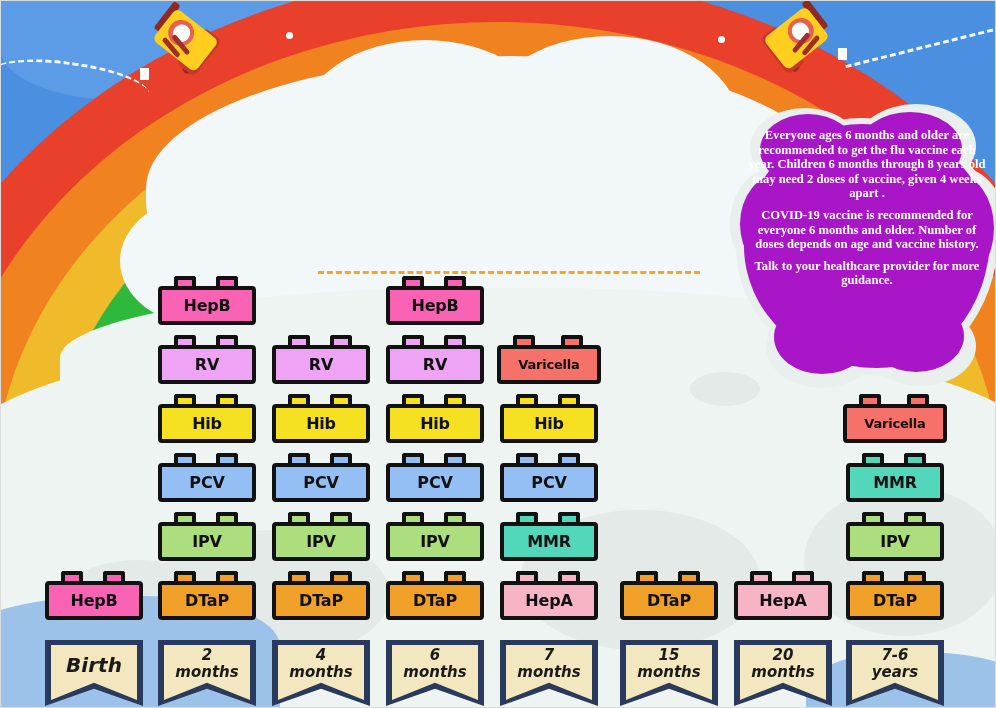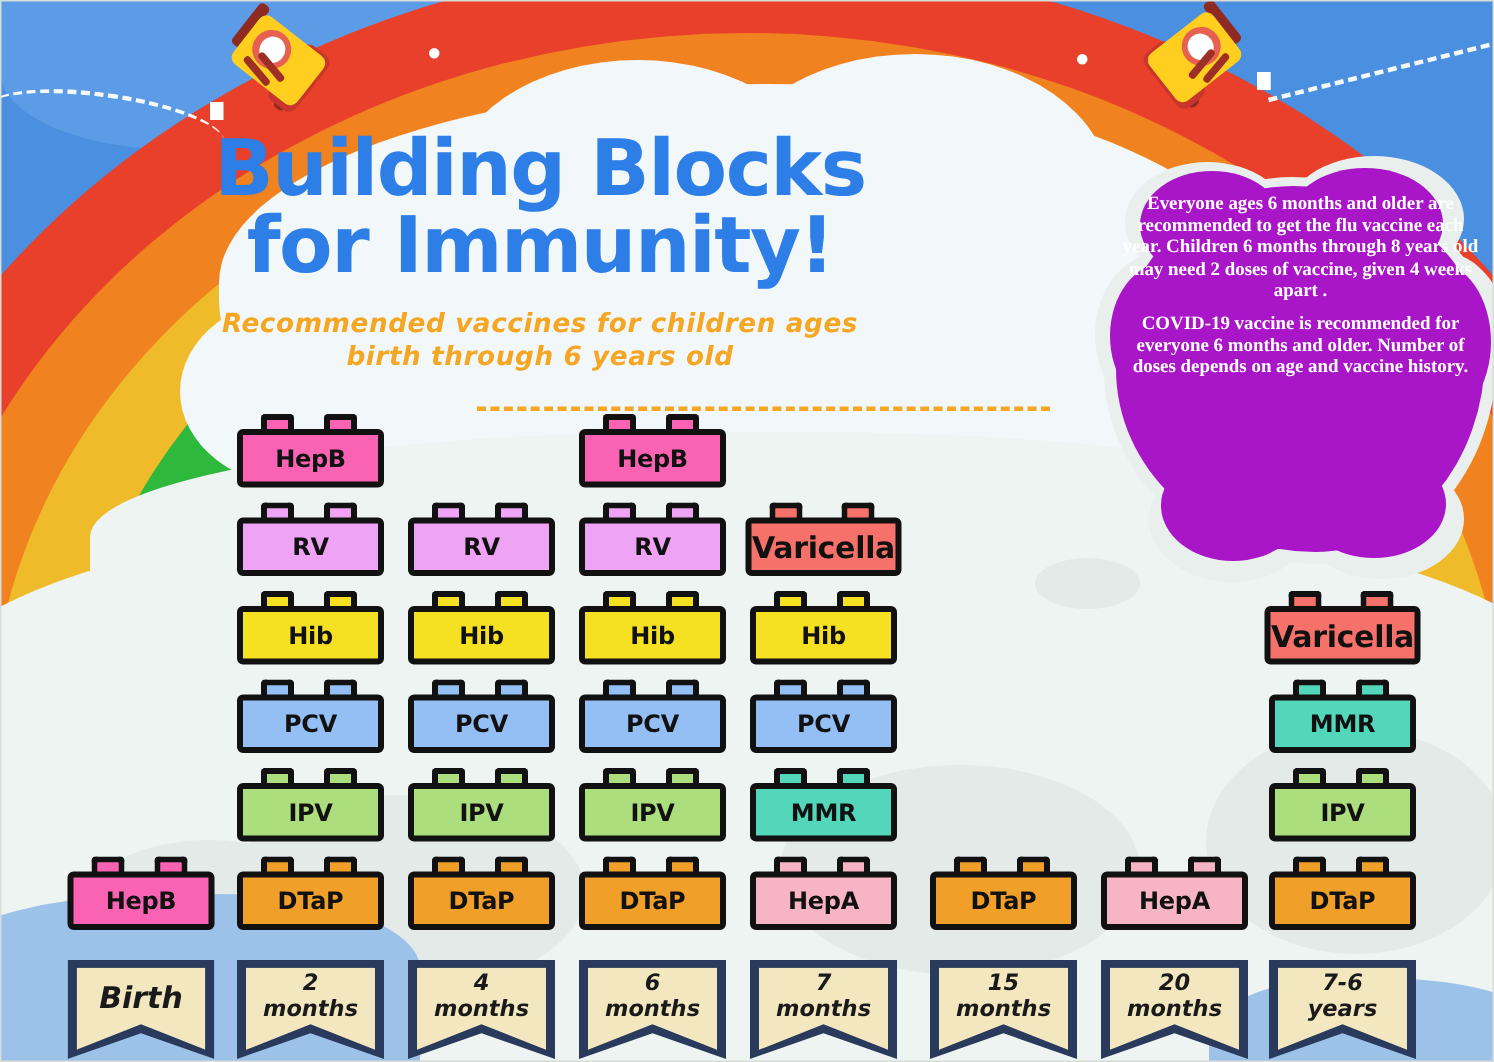--- a/index.html
+++ b/index.html
@@ -172,21 +172,21 @@
     font-family:"DejaVu Sans", sans-serif;
     font-weight:bold;
     font-size:16px;
     color:#111111;
     letter-spacing:-.2px;
     white-space:nowrap;
   }
   .brick.wide{width:104px;}
   .brick.wide .bodyb{width:104px;}
   .brick.wide .stud.s2{left:64px;}
-  .brick.wide .lbl{font-size:20px;}
+  .brick.wide .lbl{font-size:13px;}
 
   
   .tag{
     position:relative;width:98px;height:66px;
   }
   .tag .outer{
     position:absolute;inset:0;
     background:#2A3A5C;
     clip-path:polygon(0 0,100% 0,100% 100%,50% 74%,0 100%);
   }
@@ -263,28 +263,20 @@
 
   <div class="shadow-cloud" style="left:44px;top:560px;width:190px;height:120px;"></div>
   <div class="shadow-cloud" style="left:150px;top:530px;width:240px;height:130px;"></div>
   <div class="shadow-cloud" style="left:520px;top:510px;width:240px;height:140px;"></div>
   <div class="shadow-cloud" style="left:804px;top:486px;width:200px;height:150px;"></div>
   <div class="shadow-cloud" style="left:690px;top:372px;width:70px;height:34px;"></div>
 
   <div class="hill-l"></div>
   <div class="hill-r"></div>
 
-  <div class="title-wrap">
-    <div class="title">Building Blocks</div>
-    <div class="title">for Immunity!</div>
-    <div class="subtitle">
-      <div>Recommended vaccines for children ages</div>
-      <div>birth through 6 years old</div>
-    </div>
-  </div>
   <div class="divider"></div>
 
   <div class="burst-outer">
 
     <div class="blobw" style="left:0px;top:10px;width:262px;height:258px;border-radius:48% 52% 46% 54% / 50% 46% 54% 50%;"></div>
     <div class="blobw" style="left:14px;top:0px;width:110px;height:80px;"></div>
     <div class="blobw" style="left:120px;top:-4px;width:120px;height:84px;"></div>
     <div class="blobw" style="left:-6px;top:60px;width:90px;height:110px;"></div>
     <div class="blobw" style="left:180px;top:60px;width:90px;height:120px;"></div>
     <div class="blobw" style="left:30px;top:196px;width:110px;height:84px;"></div>
@@ -293,20 +285,21 @@
     <div class="blobp" style="left:8px;top:16px;width:246px;height:244px;border-radius:48% 52% 46% 54% / 50% 46% 54% 50%;"></div>
     <div class="blobp" style="left:24px;top:6px;width:96px;height:72px;"></div>
     <div class="blobp" style="left:122px;top:4px;width:104px;height:74px;"></div>
     <div class="blobp" style="left:4px;top:66px;width:78px;height:100px;"></div>
     <div class="blobp" style="left:182px;top:66px;width:76px;height:108px;"></div>
     <div class="blobp" style="left:38px;top:192px;width:96px;height:74px;"></div>
     <div class="blobp" style="left:132px;top:192px;width:96px;height:72px;"></div>
     <div class="burst-text">
       <p>Everyone ages 6 months and older are recommended to get the flu vaccine each year. Children 6 months through 8 years old may need 2 doses of vaccine, given 4 weeks apart .</p>
       <p>COVID-19 vaccine is recommended for everyone 6 months and older. Number of doses depends on age and vaccine history.</p>
+      <p>Talk to your healthcare provider for more guidance.</p>
     </div>
   </div>
 
   <div id="columns">
       <div class="col" style="left: 45px; top: 0px;">
         <div class="brick" style="position: absolute; left: 0px; top: 571px;">
           <span class="stud s1" style="background:#FA63B4"></span>
           <span class="stud s2" style="background:#FA63B4"></span>
           <span class="bodyb" style="background:#FA63B4">
             <span class="lbl">HepB</span>

